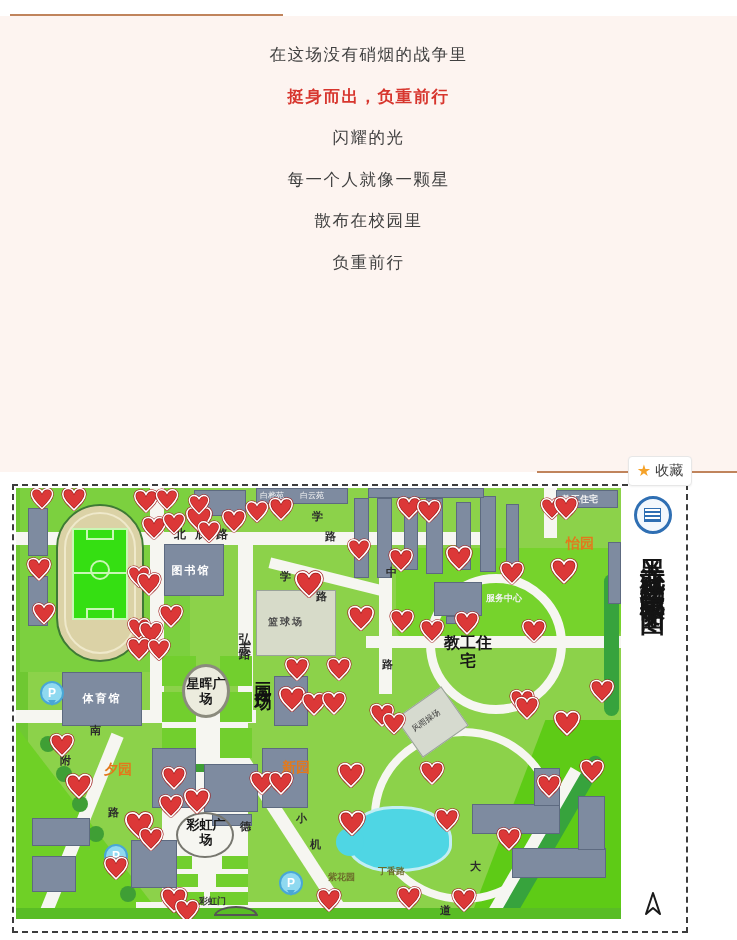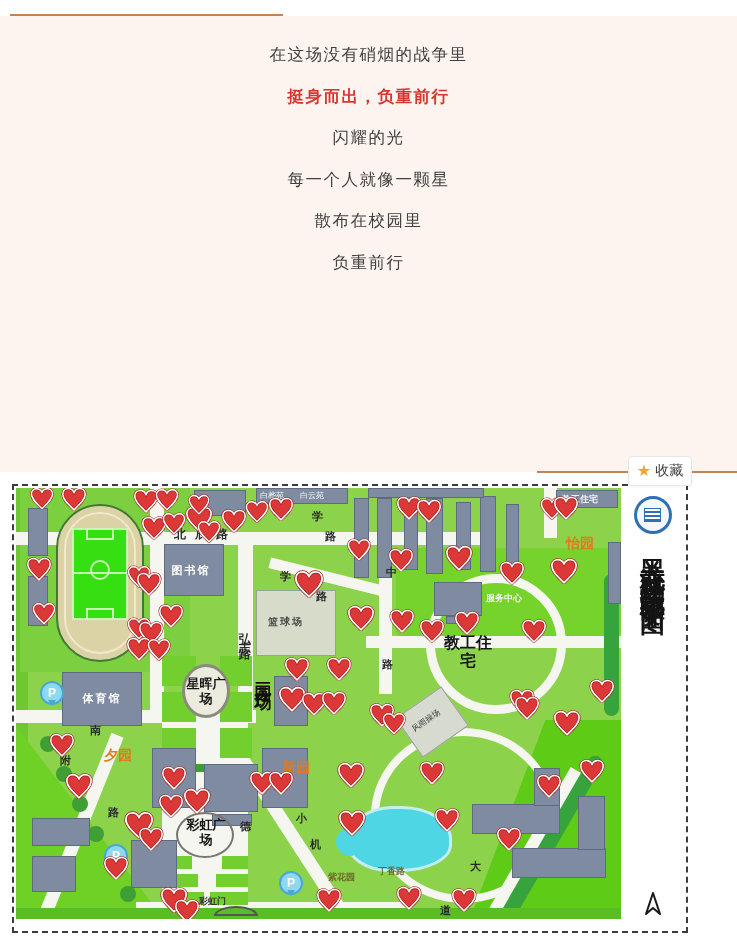--- a/index.html
+++ b/index.html
@@ -178,21 +178,21 @@
         <div class="mlabel plaza-round" style="left: 166px; top: 330px;">彩虹广场</div>
         <div class="mlabel bldg-label" style="left: 155px; top: 76px; width: 40px;">图书馆</div>
         <div class="mlabel bldg-label" style="left: 50px; top: 204px; width: 72px;">体育馆</div>
         <div class="mlabel bldg-sm" style="left: 546px; top: 6px;">教工住宅</div>
         <div class="mlabel bldg-sm" style="left: 422px; top: 105px; margin-left: 48px;">服务中心</div>
         <div class="mlabel court-label" style="left: 252px; top: 128px; width: 56px;">篮球场</div>
         <div class="mlabel court-sm" style="left: 394px; top: 228px;">风雨操场</div>
         <div class="mlabel tiny-bldg" style="left: 244px; top: 3px;">白桦苑</div>
         <div class="mlabel tiny-bldg" style="left: 284px; top: 3px;">白云苑</div>
         <div class="mlabel garden-orange" style="left: 550px; top: 48px;">怡园</div>
-        <div class="mlabel garden-orange" style="left: 88px; top: 260px;">夕园</div>
+        <div class="mlabel garden-orange" style="left: 88px; top: 274px;">夕园</div>
         <div class="mlabel garden-orange" style="left: 266px; top: 272px;">新园</div>
         <div class="mlabel tiny-dark" style="left: 183px; top: 408px;">彩虹门</div>
         <div class="mlabel garden-olive" style="left: 362px; top: 378px;">丁香路</div>
         <div class="mlabel garden-olive" style="left: 312px; top: 384px;">紫花园</div>
         <div class="mlabel road-ch" style="left: 74px; top: 236px;">南</div>
         <div class="mlabel road-ch" style="left: 92px; top: 318px;">路</div>
         <div class="mlabel road-ch" style="left: 44px; top: 266px;">附</div>
         <div class="mlabel road-ch" style="left: 224px; top: 332px;">德</div>
         <div class="mlabel road-ch" style="left: 280px; top: 324px;">小</div>
         <div class="mlabel road-ch" style="left: 294px; top: 350px;">机</div>

